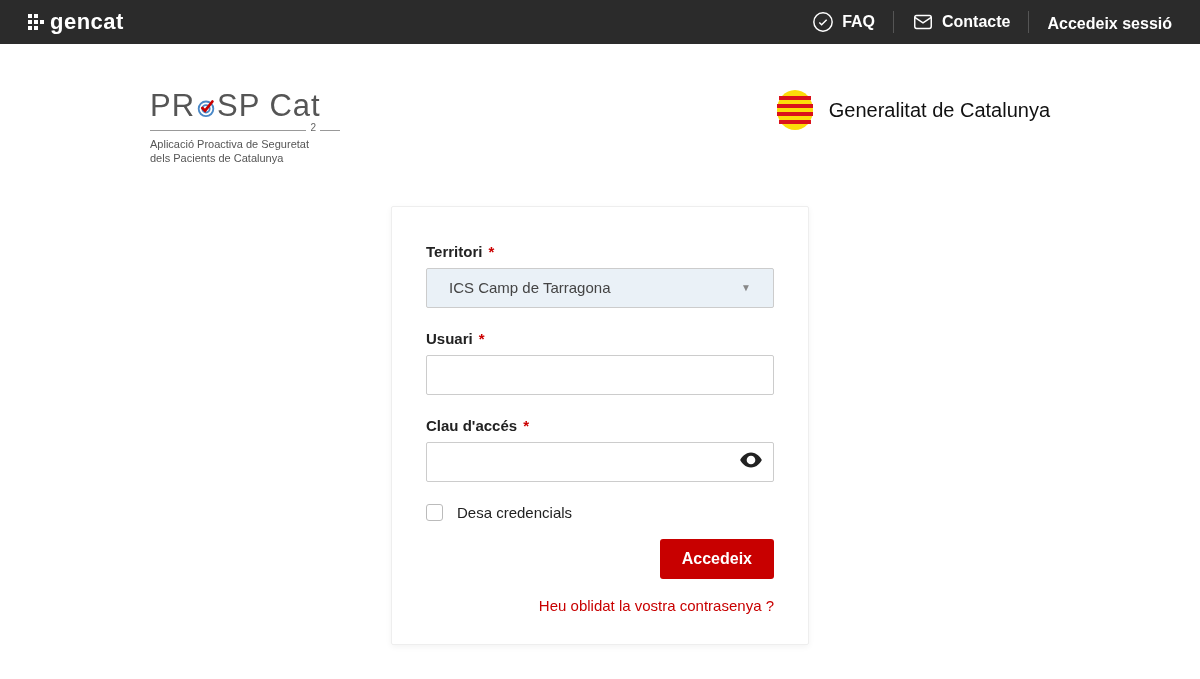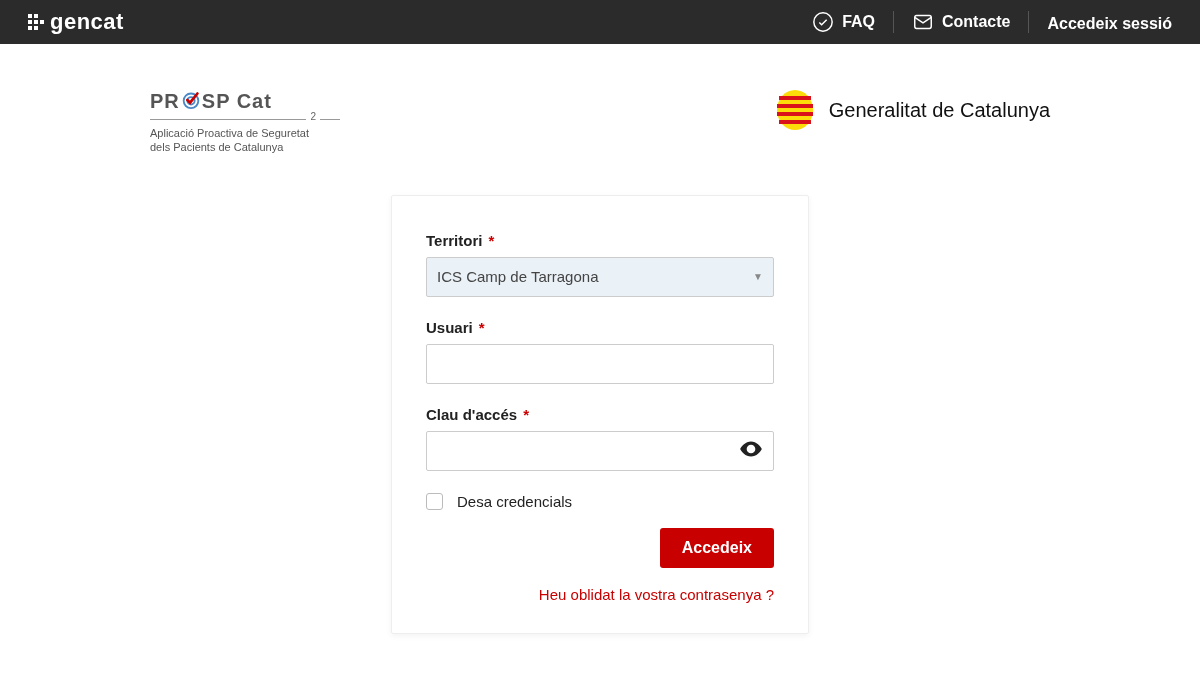--- a/index.html
+++ b/index.html
@@ -55,21 +55,21 @@
     }
     .logos {
       display: flex;
       justify-content: space-between;
       align-items: flex-start;
       margin-bottom: 40px;
       gap: 40px;
     }
 
     .prosp-brand { color: #6d6d6d; }
-    .prosp-title { font-size: 20px; font-weight: 700; color: #555; letter-spacing: 1px; margin-bottom: 2px; }
+    .prosp-title { font-size: 31px; font-weight: 400; color: #555; letter-spacing: 1px; margin-bottom: 2px; }
     .prosp-title .check {
       display: inline-block;
       position: relative;
       width: 22px;
       vertical-align: -2px;
     }
     .prosp-title .check svg { width: 22px; height: 22px; }
     .prosp-rule { border-top: 1px solid #999; width: 190px; margin: 4px 0 6px; position: relative; }
     .prosp-2 { position: absolute; right: 20px; top: -9px; font-size: 10px; background:#fff; padding:0 4px; color:#666;}
     .prosp-sub { font-size: 11px; color: #555; line-height: 1.3; }
@@ -91,21 +91,21 @@
     }
     .field { margin-bottom: 22px; }
     .label { font-size: 15px; font-weight: 700; margin-bottom: 8px; color: #222; }
     .req { color: #c00; margin-left: 6px; }
     .control {
       width: 100%;
       height: 40px;
       border: 1px solid #ccc;
       border-radius: 2px;
       font-size: 15px;
-      padding: 0 10px;
+      padding: 0 22px;
       background: #fff;
       color: #444;
     }
     .select { 
       background: #eaf1f7;
       display: flex;
       align-items: center;
       justify-content: space-between;
       cursor: pointer;
     }

